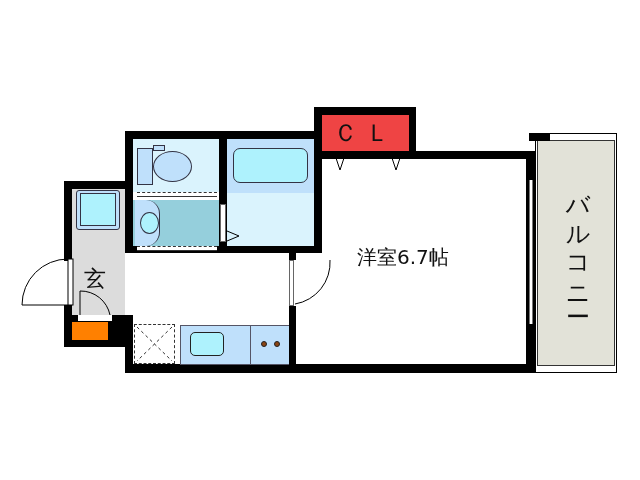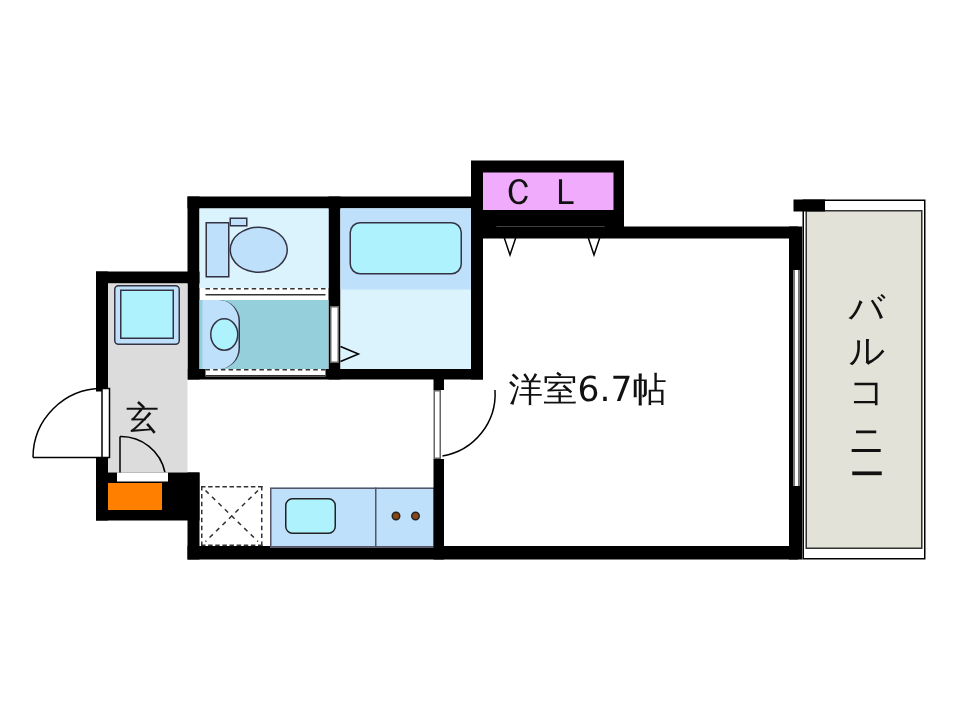--- a/index.html
+++ b/index.html
@@ -7,35 +7,35 @@
   .abs{position:absolute;box-sizing:border-box;}
   .wall{position:absolute;background:#000;}
   .lbl{position:absolute;color:#111;white-space:nowrap;}
 </style>
 </head>
 <body>
 
 <div class="abs" style="left:0;top:0;width:640px;height:480px;">
 
   <div class="abs" style="left:314px;top:107px;width:102px;height:50px;background:#000;"></div>
-  <div class="abs" style="left:322px;top:115px;width:87px;height:25px;background:#f0abfc;display:flex;align-items:center;justify-content:center;">
+  <div class="abs" style="left:322px;top:115px;width:87px;height:36px;background:#ef4444;display:flex;align-items:center;justify-content:center;">
     <span style="font-size:24px;letter-spacing:8px;color:#111;">ＣＬ</span>
   </div>
   <div class="abs" style="left:331px;top:151px;width:72px;height:6px;background:#fff;border:1px solid #888;"></div>
   <svg class="abs" style="left:330px;top:157px;" width="80" height="16">
     <polyline points="6,1 10,13 14,1" fill="none" stroke="#000" stroke-width="1"></polyline>
     <polyline points="62,1 66,13 70,1" fill="none" stroke="#000" stroke-width="1"></polyline>
   </svg>
 
   <div class="wall" style="left:314px;top:151px;width:218px;height:8px;"></div>
   <div class="wall" style="left:125px;top:364px;width:407px;height:9px;"></div>
   <div class="wall" style="left:526px;top:151px;width:9px;height:222px;background:#000;"></div>
   <div class="abs" style="left:529px;top:180px;width:4px;height:144px;background:#fff;border-left:1px solid #777;border-right:1px solid #777;"></div>
 
-  <div class="lbl" style="left:339px;top:244px;font-size:23px;">洋室6.7帖</div>
+  <div class="lbl" style="left:357px;top:244px;font-size:20px;">洋室6.7帖</div>
 
   <div class="abs" style="left:535px;top:133px;width:82px;height:240px;border:1px solid #000;background:#fff;"></div>
   <div class="abs" style="left:537px;top:140px;width:78px;height:226px;background:#e2e2d8;border:1px solid #333;"></div>
   <div class="wall" style="left:529px;top:133px;width:21px;height:8px;"></div>
   <div class="lbl" style="left:562px;top:178px;font-size:24px;writing-mode:vertical-rl;letter-spacing:4px;">バルコニー</div>
 
   <div class="wall" style="left:125px;top:131px;width:197px;height:8px;"></div>
   <div class="wall" style="left:314px;top:131px;width:8px;height:122px;"></div>
   <div class="wall" style="left:125px;top:131px;width:8px;height:122px;"></div>
   <div class="wall" style="left:219px;top:131px;width:8px;height:122px;"></div>

